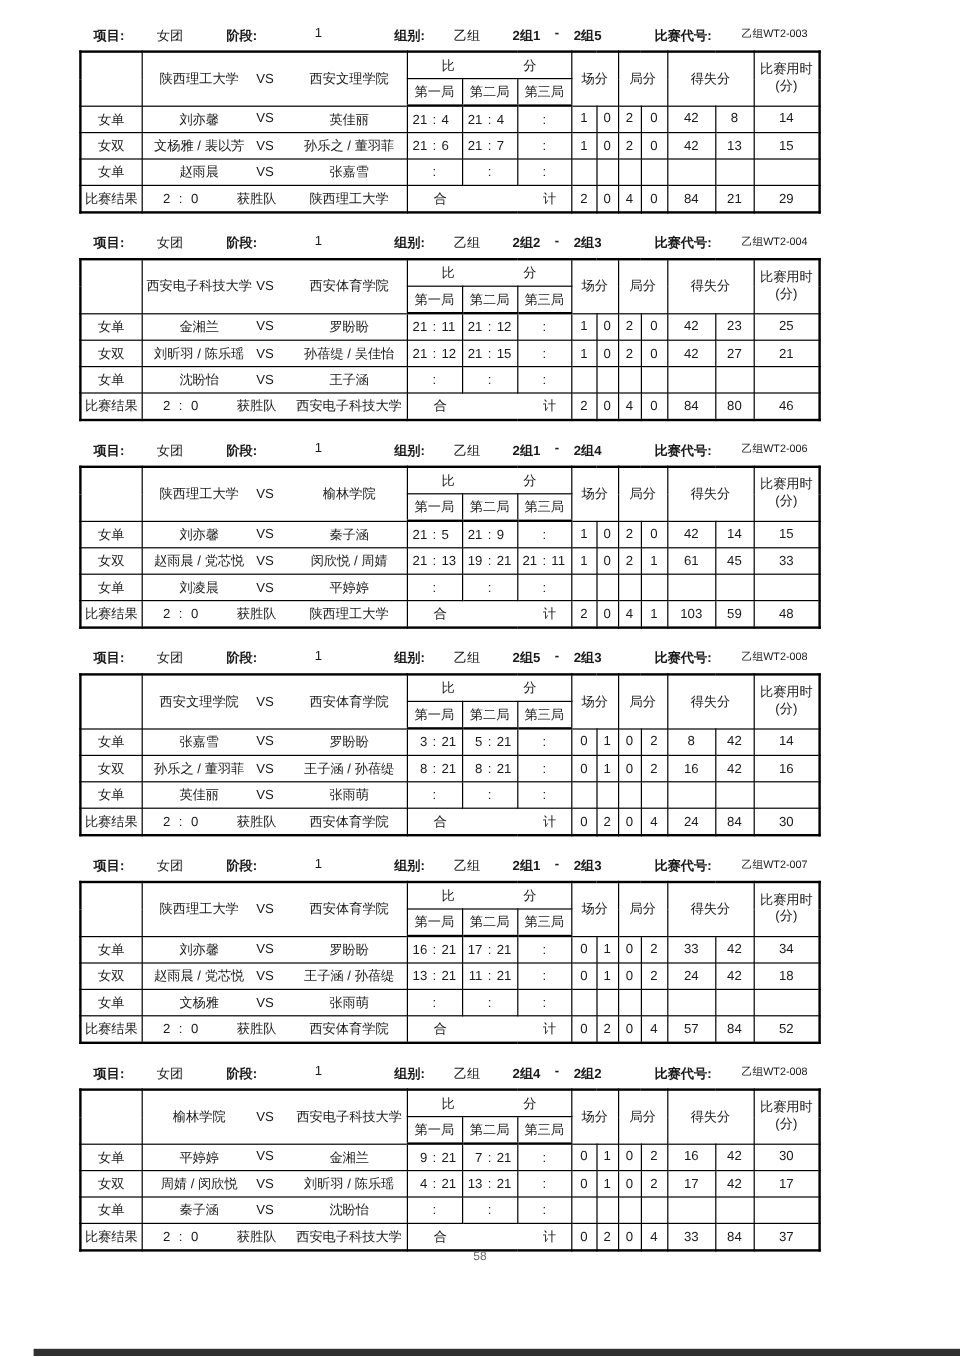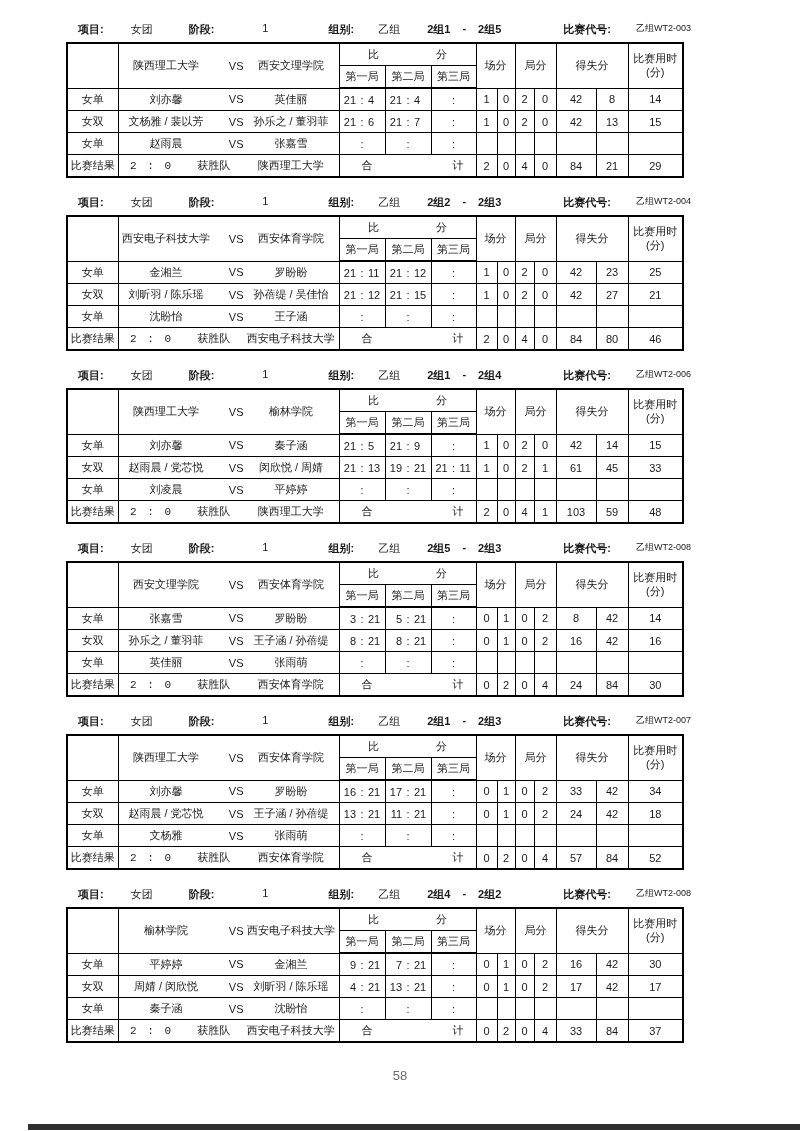--- a/index.html
+++ b/index.html
@@ -19,57 +19,57 @@
   }
   .meta-row .val{font-weight:normal;}
   .m-team{margin-left:27px;}
   .m-stagelbl{margin-left:36px;}
   .m-stageval{margin-left:48px;}
   .m-grouplbl{margin-left:60px;}
   .m-groupval{margin-left:24px;}
   .m-paira{margin-left:27px;}
   .m-dash{margin-left:12px;}
   .m-pairb{margin-left:12px;}
-  .m-codelbl{margin-left:62px;}
+  .m-codelbl{margin-left:44px;}
   .m-codeval{margin-left:25px;font-size:9px;font-weight:normal;}
   
   table.score-table{
     border-collapse:collapse;table-layout:fixed;width:616px;
     border:2px solid #000;
   }
   table.score-table td{
     border:1px solid #000;height:21px;padding:0;
     font-size:11px;text-align:center;vertical-align:middle;
     overflow:hidden;white-space:nowrap;
   }
   tr.h2 td{border-bottom:2px solid #000;}
   td.tl{border-left:2px solid #000;}
   td.duration-cell{line-height:1.25;font-size:11px;margin-top:48px;}
   td.bifen-cell div{display:flex;justify-content:space-around;align-items:center;}
   td.players-cell div,td.teams-cell div{
     display:flex;align-items:center;justify-content:center;width:100%;
   }
   .pl,.pr{flex:1;text-align:center;}
-  .vs{width:30px;text-align:right;flex:0 0 auto;}
+  .vs{width:30px;text-align:left;flex:0 0 auto;}
   td.score-cell div{display:flex;align-items:center;justify-content:center;}
   .ga{width:17px;text-align:right;margin-right:4px;}
   .gb{width:17px;text-align:left;margin-left:4px;}
   .gc{width:4px;text-align:center;}
   td.result-cell div{display:flex;align-items:center;width:100%;}
-  .res-score{flex:0.9;text-align:center;letter-spacing:2px;font-family:Liberation Mono, monospace;}
+  .res-score{flex:0.9;text-align:center;letter-spacing:2px;}
   .res-winlbl{flex:0.8;text-align:center;}
   .res-winner{flex:1.3;text-align:center;}
   td.heji-cell div{
     display:flex;align-items:center;justify-content:space-between;
     padding:0 12px 0 22px;
   }
   
   .page-number{
-    position:absolute;top:1068px;left:0;width:100%;
-    text-align:center;font-size:13px;color:#6b6b6b;
+    position:absolute;top:1042px;left:0;width:100%;
+    text-align:center;font-size:10px;color:#6b6b6b;
   }
   .bottom-bar{
     position:absolute;bottom:1px;left:28px;right:0;height:6px;
     background:#303030;
   }
 </style>
 </head>
 <body>
 
 <div class="page">

